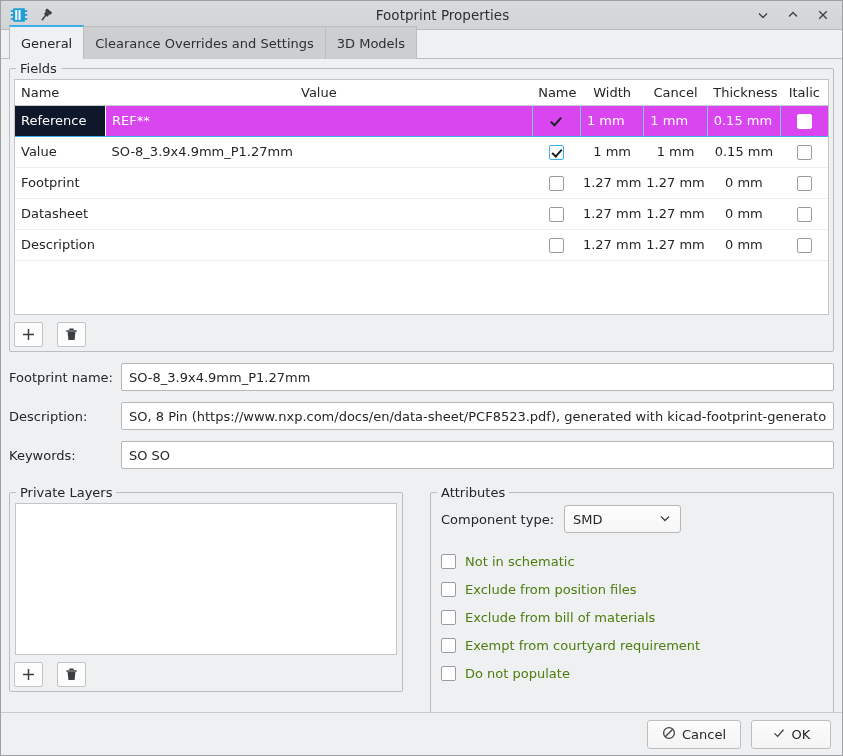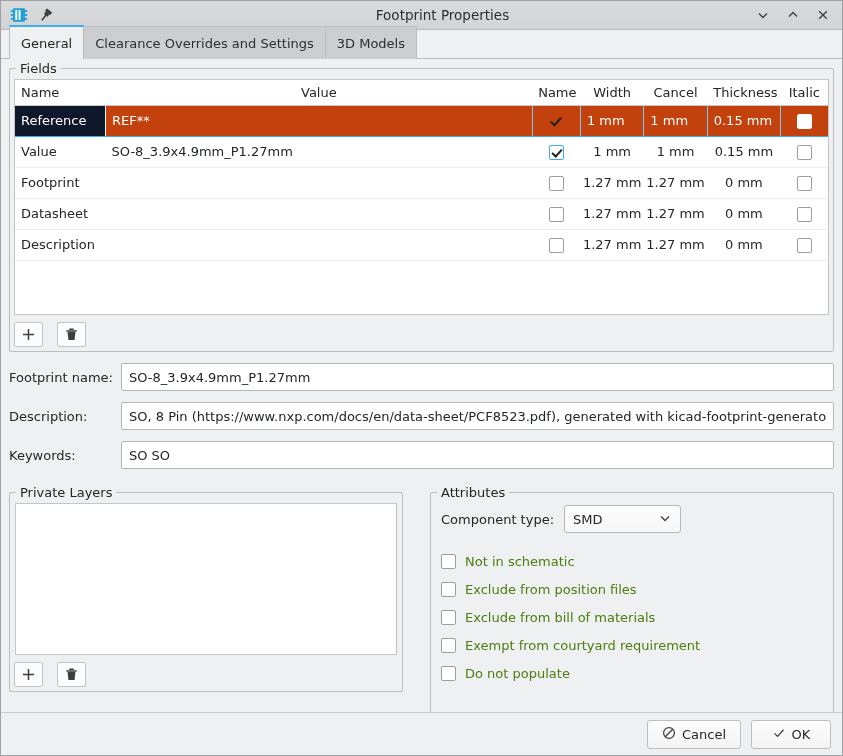--- a/index.html
+++ b/index.html
@@ -167,21 +167,21 @@
     height: 31px;
     border-bottom: 1px solid #edeeef;
     padding: 0 6px;
     box-sizing: border-box;
     white-space: nowrap;
     overflow: hidden;
     color: #232629;
   }
   table.grid td.c { text-align: center; padding: 0; }
   tr.selected td {
-    background: #c2410c;
+    background: #d946ef;
     color: #ffffff;
     border-bottom: 1px solid #3daee9;
   }
   tr.selected td.namecell {
     background: #0f172a;
   }
   td.namecell { padding-left: 6px; }
   tr.selected td.namecell-sep {
     border-right: 1px solid #ffffff;
   }

